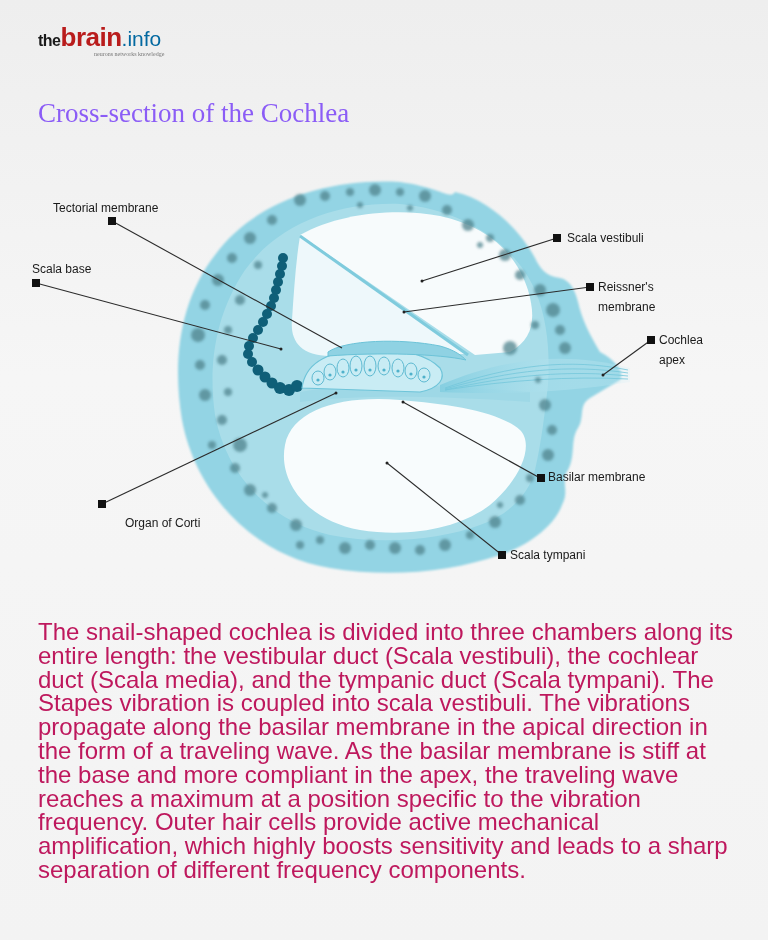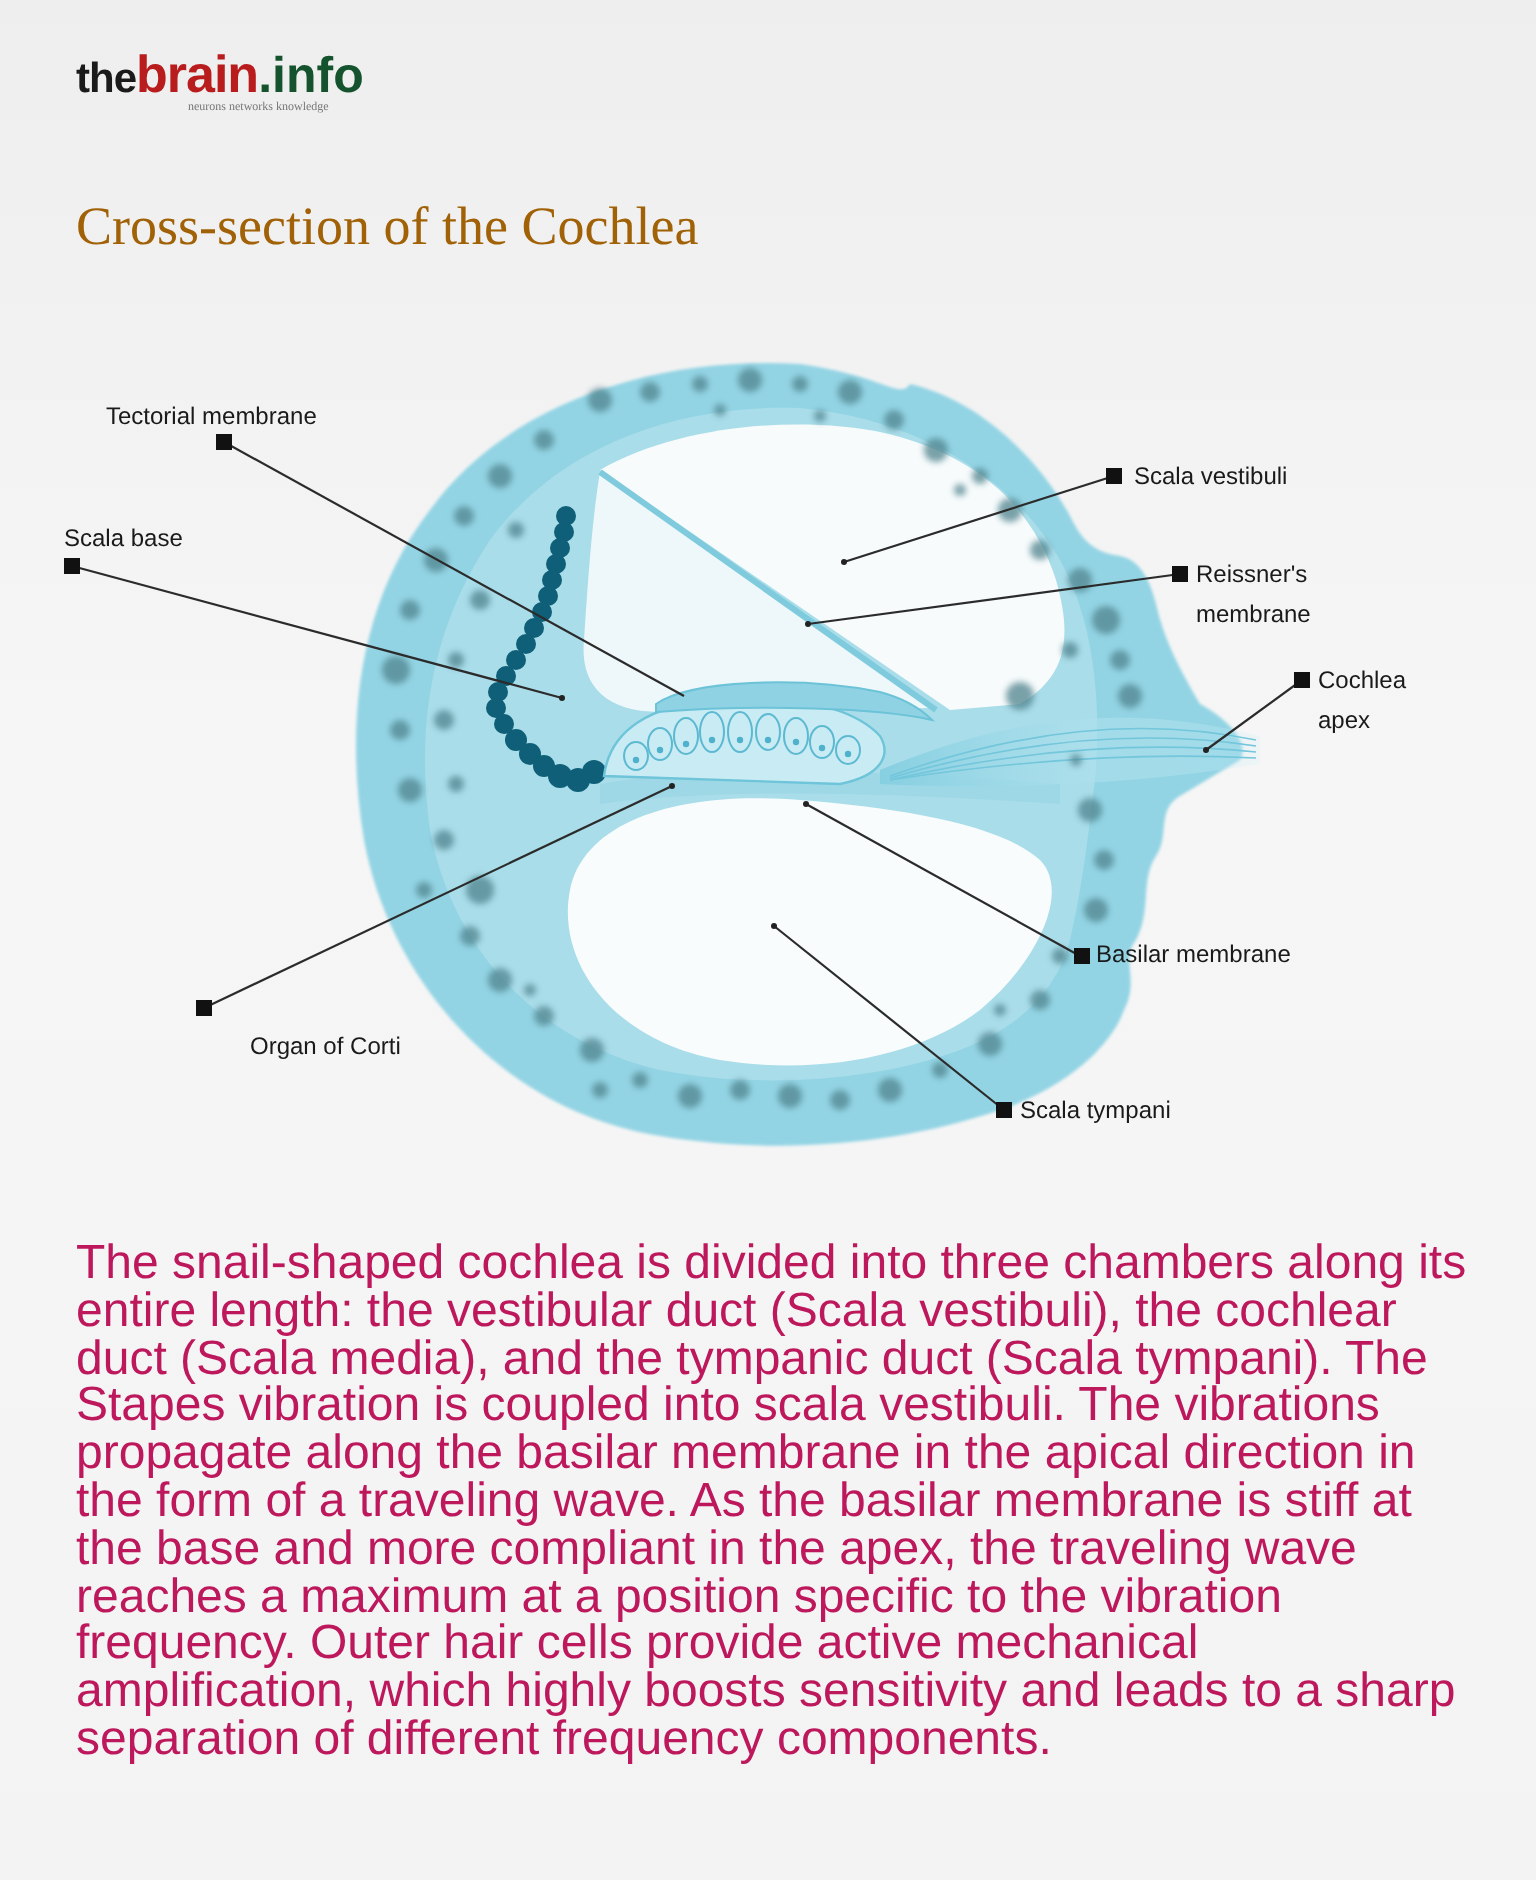--- a/index.html
+++ b/index.html
@@ -3,27 +3,27 @@
   <meta charset="utf-8">
   <style>
     html, body { margin: 0; padding: 0; }
     body {
       width: 768px; height: 940px; overflow: hidden; position: relative;
       background: linear-gradient(180deg, #eeeeee 0%, #f6f6f6 40%, #f3f3f3 100%);
       font-family: "Liberation Sans", sans-serif;
       color: #111;
     }
     .logo { position: absolute; left: 38px; top: 24px; line-height: 1; }
-    .logo .the { font-family: "Liberation Sans", sans-serif; font-weight: bold; font-size: 21px; color: #1a1a1a; letter-spacing: -0.5px; }
+    .logo .the { font-family: "Liberation Sans", sans-serif; font-weight: bold; font-size: 16px; color: #1a1a1a; letter-spacing: -0.5px; }
     .logo .brain { font-family: "Liberation Sans", sans-serif; font-weight: bold; font-size: 26px; color: #b91c1c; letter-spacing: -0.5px; }
-    .logo .info { font-family: "Liberation Sans", sans-serif; font-weight: bold; font-size: 25px; color: #14532d; }
+    .logo .info { font-family: "Liberation Sans", sans-serif; font-weight: normal; font-size: 21px; color: #0369a1; }
     .logo .tagline { position: absolute; left: 56px; top: 27px; font-family: "Liberation Serif", serif; font-size: 6px; color: #777; white-space: nowrap; }
     .title {
       position: absolute; left: 38px; top: 98px;
-      font-family: "Liberation Serif", serif; font-size: 27px; color: #a16207;
+      font-family: "Liberation Serif", serif; font-size: 27px; color: #8b5cf6;
     }
     .diagram { position: absolute; left: 0; top: 0; width: 768px; height: 600px; }
     .label {
       position: absolute; font-size: 12px; color: #1a1a1a; line-height: 20px; white-space: nowrap;
     }
     .description {
       position: absolute; left: 38px; top: 620px; width: 700px;
       font-family: "Liberation Sans", sans-serif; font-size: 24px; line-height: 23.8px; color: #be185d;
       margin: 0;
     }

